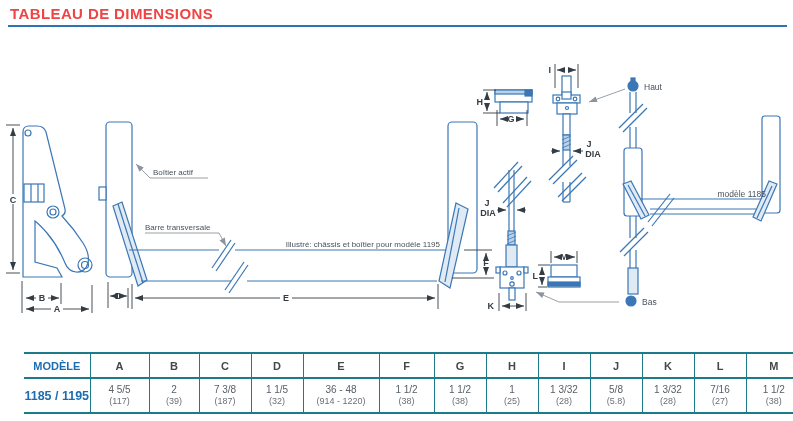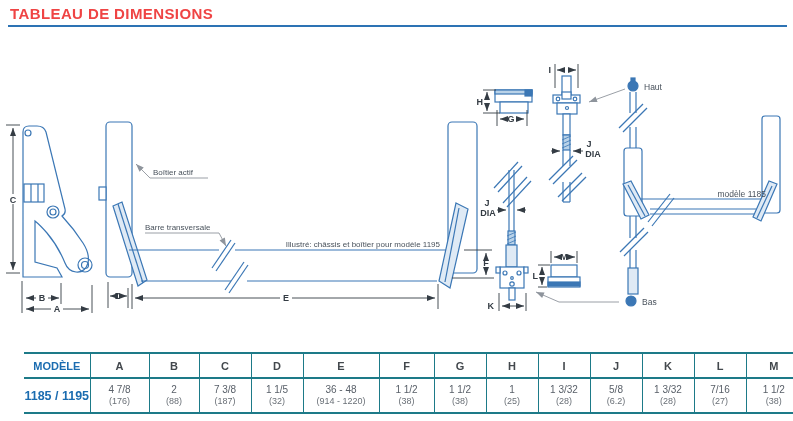--- a/index.html
+++ b/index.html
@@ -292,26 +292,26 @@
         <th>J</th>
         <th>K</th>
         <th>L</th>
         <th>M</th>
       </tr>
     </thead>
     <tbody>
       <tr>
         <td class="model-v">1185 / 1195</td>
         <td>
-            <div class="v">4 7/8</div>
-            <div class="mm">(176)</div>
+            <div class="v">4 5/5</div>
+            <div class="mm">(117)</div>
           </td>
         <td>
             <div class="v">2</div>
-            <div class="mm">(88)</div>
+            <div class="mm">(39)</div>
           </td>
         <td>
             <div class="v">7 3/8</div>
             <div class="mm">(187)</div>
           </td>
         <td>
             <div class="v">1 1/5</div>
             <div class="mm">(32)</div>
           </td>
         <td>
@@ -329,21 +329,21 @@
         <td>
             <div class="v">1</div>
             <div class="mm">(25)</div>
           </td>
         <td>
             <div class="v">1 3/32</div>
             <div class="mm">(28)</div>
           </td>
         <td>
             <div class="v">5/8</div>
-            <div class="mm">(6.2)</div>
+            <div class="mm">(5.8)</div>
           </td>
         <td>
             <div class="v">1 3/32</div>
             <div class="mm">(28)</div>
           </td>
         <td>
             <div class="v">7/16</div>
             <div class="mm">(27)</div>
           </td>
         <td>

